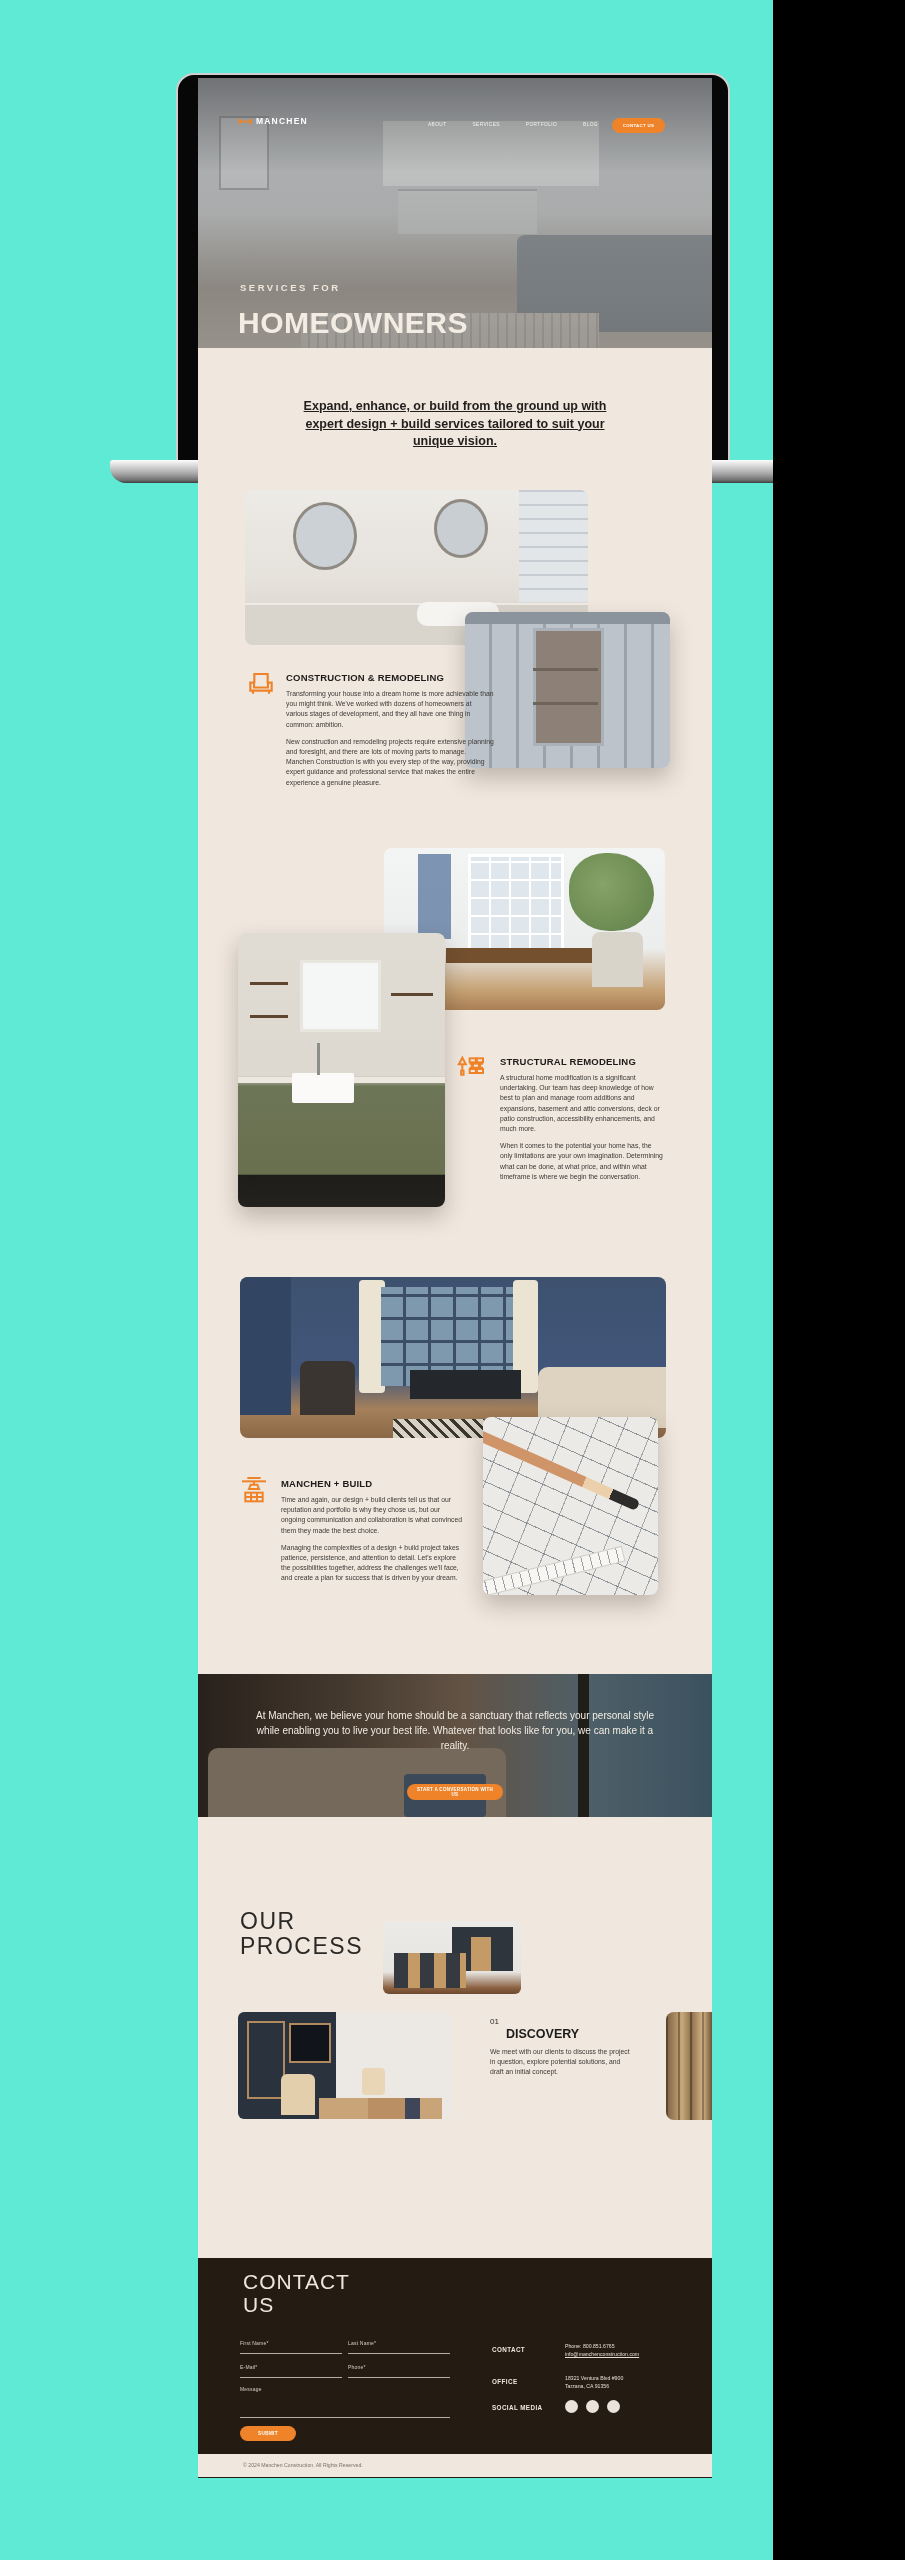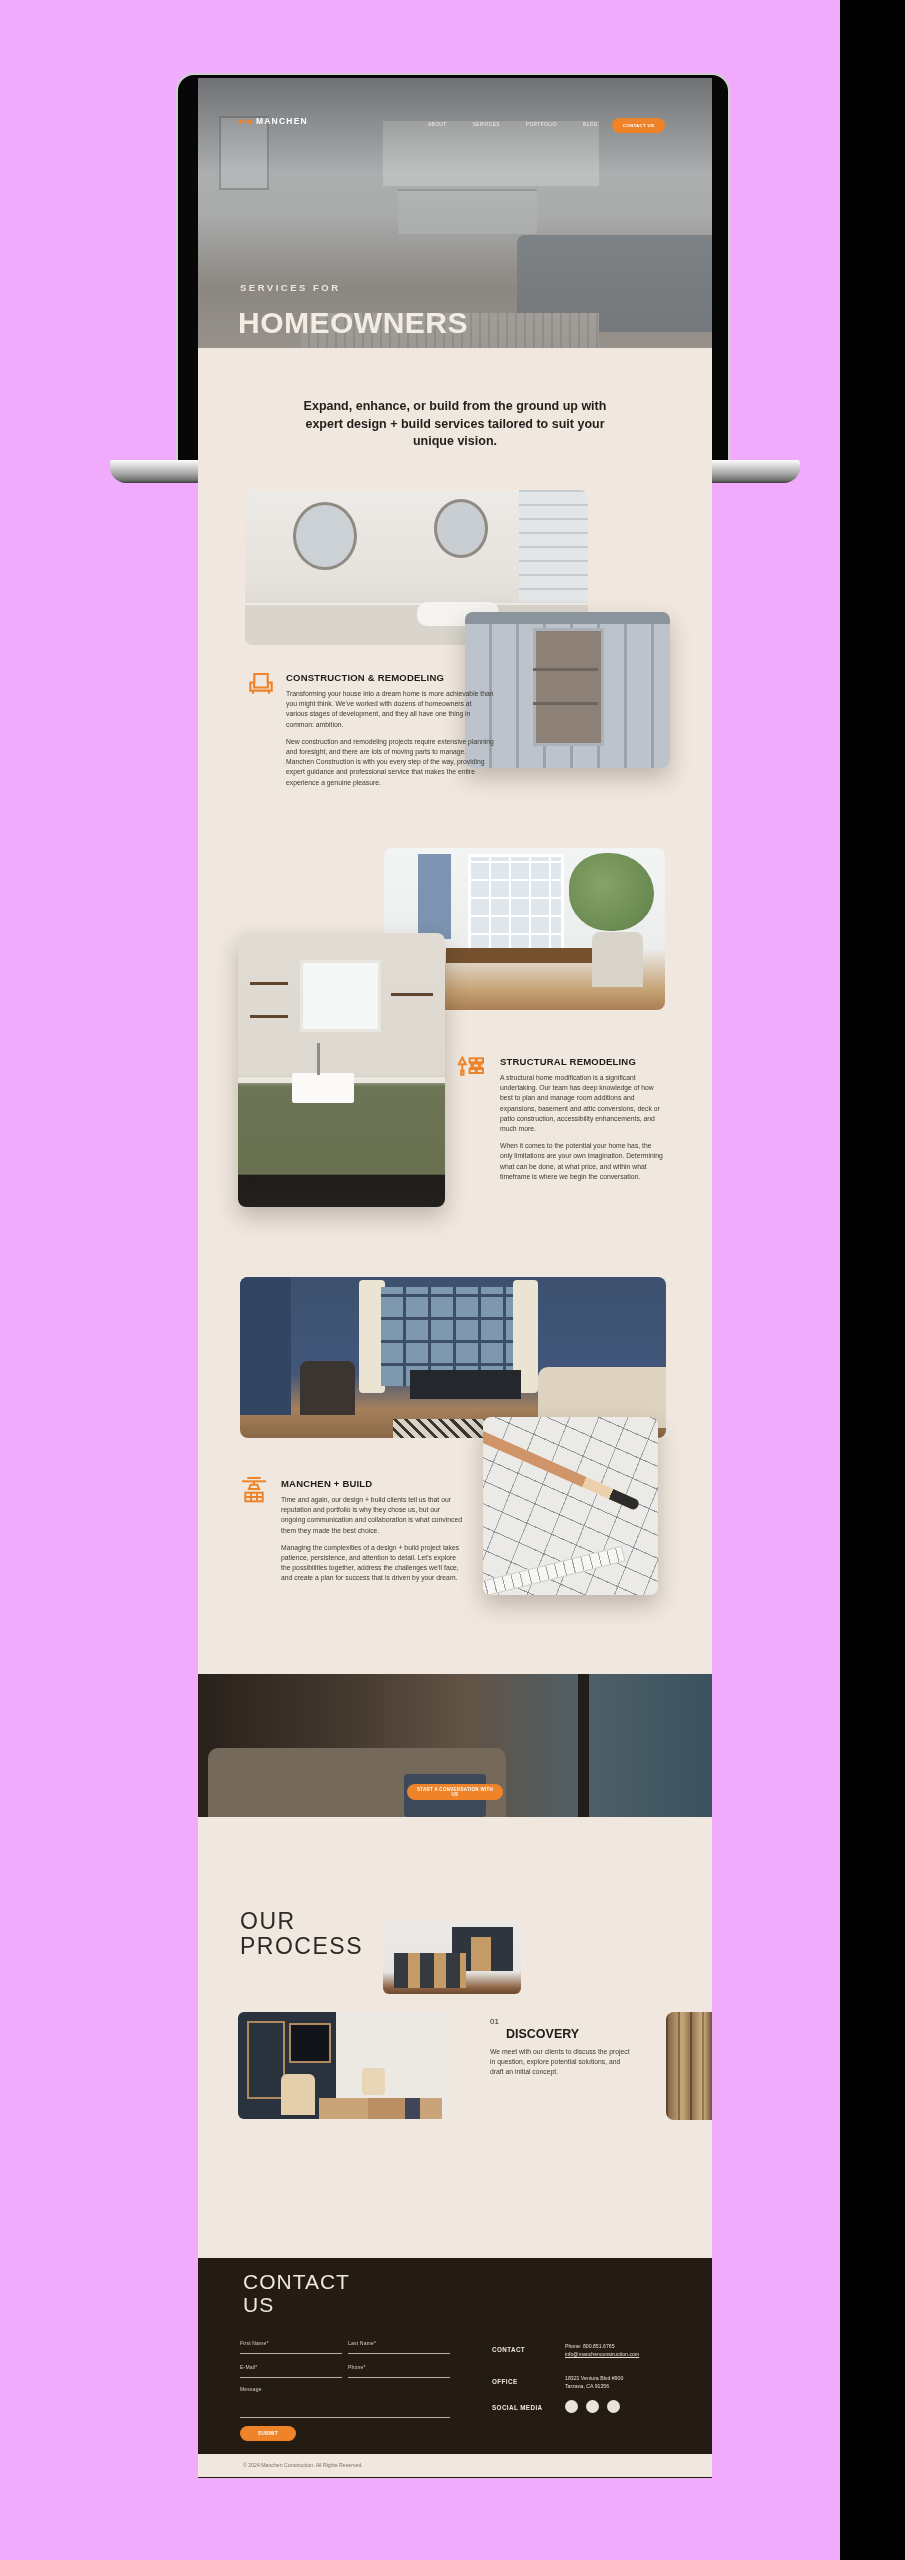--- a/index.html
+++ b/index.html
@@ -1,16 +1,16 @@
 <!DOCTYPE html>
 <html><head>
 <meta charset="utf-8">
 <style>
   html,body{margin:0;padding:0;background:#000;}
-  .stage{position:relative;width:840px;height:2560px;background:#f0abfc;overflow:hidden;
+  .stage{position:relative;width:773px;height:2560px;background:#5eead4;overflow:hidden;
          font-family:"Liberation Sans",sans-serif;}
 
   
   .bezel{position:absolute;left:176px;top:73px;width:554px;height:395px;background:#070707;
          border:2px solid #cfcfcf;border-radius:18px 18px 6px 6px;box-sizing:border-box;}
   .base{position:absolute;left:110px;top:460px;width:690px;height:23px;
         background:linear-gradient(180deg,#fdfdfd 0%,#d2d2d2 30%,#a6a6a6 60%,#6f6f6f 88%,#3c3c3c 100%);
         border-radius:3px 3px 16px 16px;}
 
   
@@ -35,21 +35,21 @@
   .nav{position:absolute;left:230px;top:44px;width:170px;display:flex;justify-content:space-between;z-index:5;}
   .nav span{color:#f2efec;font-size:4.8px;letter-spacing:.4px;cursor:pointer;}
   .pill{background:#EE8329;color:#fff;border:none;border-radius:999px;display:flex;
         align-items:center;justify-content:center;font-weight:bold;cursor:pointer;}
   .hdr-cta{position:absolute;left:414px;top:40px;width:53px;height:15px;font-size:4.4px;letter-spacing:.3px;z-index:5;}
   .eyebrow{position:absolute;left:42px;top:204px;color:#efe6dc;font-weight:bold;font-size:9.5px;letter-spacing:2.5px;z-index:5;}
   .herotitle{position:absolute;left:40px;top:228px;color:#f3ece3;font-weight:bold;font-size:30px;letter-spacing:.5px;z-index:5;}
 
   
   .intro{position:absolute;left:87px;top:320px;width:340px;text-align:center;
-         font-weight:bold;font-size:12.5px;line-height:1.4;color:#211e1b;}
+         font-weight:bold;font-size:12.5px;line-height:1.4;color:#211e1b;text-decoration:underline;}
 
   
   .sec-title{position:absolute;font-weight:bold;font-size:9.5px;color:#1d1b19;letter-spacing:.2px;}
   .sec-body{position:absolute;font-size:6.8px;line-height:1.5;color:#3d3935;}
   .sec-body p{margin:0 0 7px 0;}
   .icon-box{position:absolute;width:32px;height:32px;}
 
   
   .bath{left:47px;top:412px;width:343px;height:155px;
         background:linear-gradient(180deg,#edebe7 0%,#e6e2dc 55%,#d8d3cb 100%);}
@@ -300,20 +300,21 @@
     <div class="sec-body" style="left:83px;top:1417px;width:182px;">
       <p>Time and again, our design + build clients tell us that our reputation and portfolio is why they chose us, but our ongoing communication and collaboration is what convinced them they made the best choice.</p>
       <p>Managing the complexities of a design + build project takes patience, persistence, and attention to detail. Let's explore the possibilities together, address the challenges we'll face, and create a plan for success that is driven by your dream.</p>
     </div>
 
     <div class="banner">
       <div class="bed"></div>
       <div class="blanket"></div>
       <div class="mullion"></div>
       <div class="dark"></div>
+      <div class="banner-text">At Manchen, we believe your home should be a sanctuary that reflects your personal style while enabling you to live your best life. Whatever that looks like for you, we can make it a reality.</div>
       <button class="pill banner-cta">START A CONVERSATION WITH US</button>
     </div>
 
     <div class="process">
       <div class="process-title">
         <div>OUR</div>
         <div>PROCESS</div>
       </div>
       <div class="photo ptop">
         <div class="built"></div>

